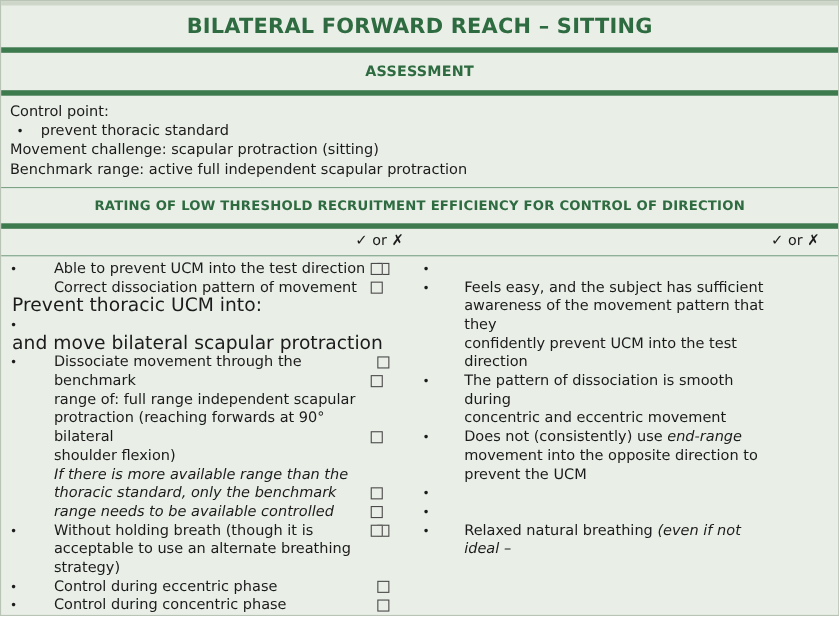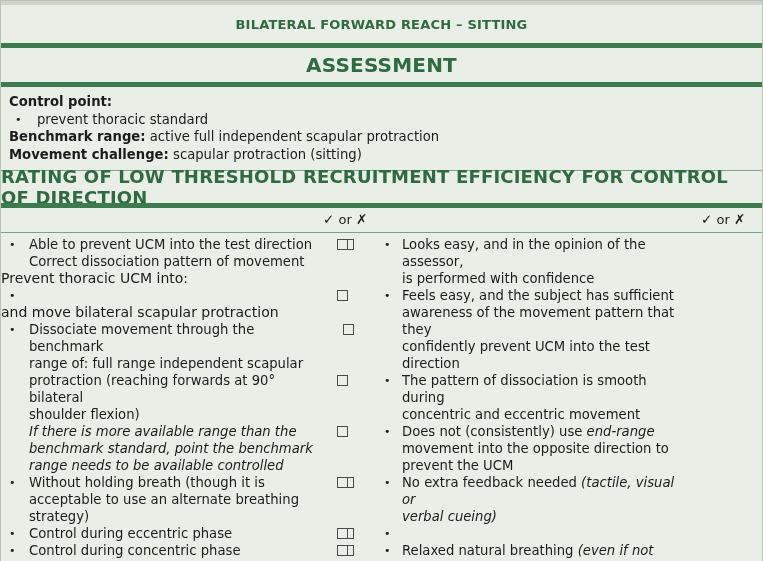--- a/index.html
+++ b/index.html
@@ -35,32 +35,32 @@
   
   .banner {
     flex: 0 0 auto;
     display: flex;
     align-items: center;
     justify-content: center;
     color: #2e6b40;
     font-weight: bold;
     letter-spacing: 0.2px;
   }
-  .banner-title { height: 38px; font-size: 13px; }
-  .banner-assess { height: 34px; font-size: 20px; }
-  .banner-rating { height: 32px; font-size: 18px; }
+  .banner-title { height: 38px; font-size: 19px; }
+  .banner-assess { height: 34px; font-size: 13px; }
+  .banner-rating { height: 32px; font-size: 12px; }
 
   
   .details {
     flex: 0 0 auto;
     padding: 6px 8px 7px 8px;
     font-size: 13.2px;
     line-height: 17.5px;
   }
-  .details .b { font-weight: bold; }
+  .details .b { font-weight: normal; }
   .details .bulletline {
     display: flex;
     padding-left: 6px;
   }
   .details .bulletline .bl {
     width: 22px;
     flex: 0 0 22px;
     font-size: 11px;
     line-height: 17.5px;
   }
@@ -106,29 +106,30 @@
     line-height: 17px;
   }
   .colside.left .bul  { width: 20px; margin-left: 8px; }
   .colside.right .bul { width: 18px; margin-left: 394px; }
   .colside.right .item { margin-left: -394px; }
 
   .txt {
     font-size: 13.2px;
     line-height: 17px;
     padding-right: 44px;
+    margin-left: 20px;
   }
   .colside.left .txt  { width: 340px; }
   .colside.right .txt { width: 330px; }
   .txt em { }
 
   .noindent {
-    font-size: 14px;
+    font-size: 17px;
     line-height: 17px;
-    padding-left: 0;
+    padding-left: 10px;
   }
 
   .cbox {
     position: absolute;
     width: 11px;
     height: 11px;
     border: 1px solid #4a4a4a;
     background: #e9eee7;
     top: 3px;
   }
@@ -157,26 +158,26 @@
 
   <div class="details">
     <div>
       <span class="b">Control point:</span>
     </div>
     <div class="bulletline">
       <span class="bl">•</span>
       <span>prevent thoracic standard</span>
     </div>
     <div>
+      <span class="b">Movement challenge:</span>
+      <span>scapular protraction (sitting)</span>
+    </div>
+    <div>
       <span class="b">Benchmark range:</span>
       <span>active full independent scapular protraction</span>
-    </div>
-    <div>
-      <span class="b">Movement challenge:</span>
-      <span>scapular protraction (sitting)</span>
     </div>
   </div>
 
   <div class="rule thin"></div>
 
   <div class="banner banner-rating">RATING OF LOW THRESHOLD RECRUITMENT EFFICIENCY FOR CONTROL OF DIRECTION</div>
   <div class="rule"></div>
 
   <div class="tickrow">
     <div class="tickhdr tickhdr-left">
@@ -199,21 +200,21 @@
           <div class="txt">Able to prevent UCM into the test direction<br>Correct dissociation pattern of movement</div>
           <span class="cbox"></span>
         </div>
         <div class="noindent">Prevent thoracic UCM into:</div>
         <div class="item">
           <span class="bul">•</span>
         </div>
         <div class="noindent">and move bilateral scapular protraction</div>
         <div class="item">
           <span class="bul">•</span>
-          <div class="txt">Dissociate movement through the benchmark<br>range of: full range independent scapular<br>protraction (reaching forwards at 90° bilateral<br>shoulder flexion)<br><em>If there is more available range than the</em><br><em>benchmark standard, point the benchmark</em><br><em>range needs to be available controlled</em></div>
+          <div class="txt">Dissociate movement through the benchmark<br>range of: full range independent scapular<br>protraction (reaching forwards at 90° bilateral<br>shoulder flexion)<br><em>If there is more available range than the</em><br><em>thoracic standard, only the benchmark</em><br><em>range needs to be available controlled</em></div>
           <span class="cbox"></span>
         </div>
         <div class="item">
           <span class="bul">•</span>
           <div class="txt">Without holding breath (though it is<br>acceptable to use an alternate breathing<br>strategy)</div>
           <span class="cbox"></span>
         </div>
         <div class="item">
           <span class="bul">•</span>
           <div class="txt">Control during eccentric phase</div>
@@ -221,41 +222,39 @@
         </div>
         <div class="item">
           <span class="bul">•</span>
           <div class="txt">Control during concentric phase</div>
           <span class="cbox"></span>
         </div>
       </div>
     <div class="colside right" id="col-right">
         <div class="item">
           <span class="bul">•</span>
-          <div class="txt">Looks easy, and in the opinion of the assessor,<br>is performed with confidence</div>
           <span class="cbox"></span>
         </div>
         <div class="item">
           <span class="bul">•</span>
           <div class="txt">Feels easy, and the subject has sufficient<br>awareness of the movement pattern that they<br>confidently prevent UCM into the test<br>direction</div>
           <span class="cbox"></span>
         </div>
         <div class="item">
           <span class="bul">•</span>
           <div class="txt">The pattern of dissociation is smooth during<br>concentric and eccentric movement</div>
           <span class="cbox"></span>
         </div>
         <div class="item">
           <span class="bul">•</span>
           <div class="txt">Does not (consistently) use <em>end-range</em><br>movement into the opposite direction to<br>prevent the UCM</div>
           <span class="cbox"></span>
         </div>
         <div class="item">
           <span class="bul">•</span>
-          <div class="txt">No extra feedback needed <em>(tactile, visual or</em><br><em>verbal cueing)</em></div>
           <span class="cbox"></span>
         </div>
         <div class="item">
           <span class="bul">•</span>
           <span class="cbox"></span>
         </div>
         <div class="item">
           <span class="bul">•</span>
           <div class="txt">Relaxed natural breathing <em>(even if not ideal –</em><br></div>
           <span class="cbox"></span>

